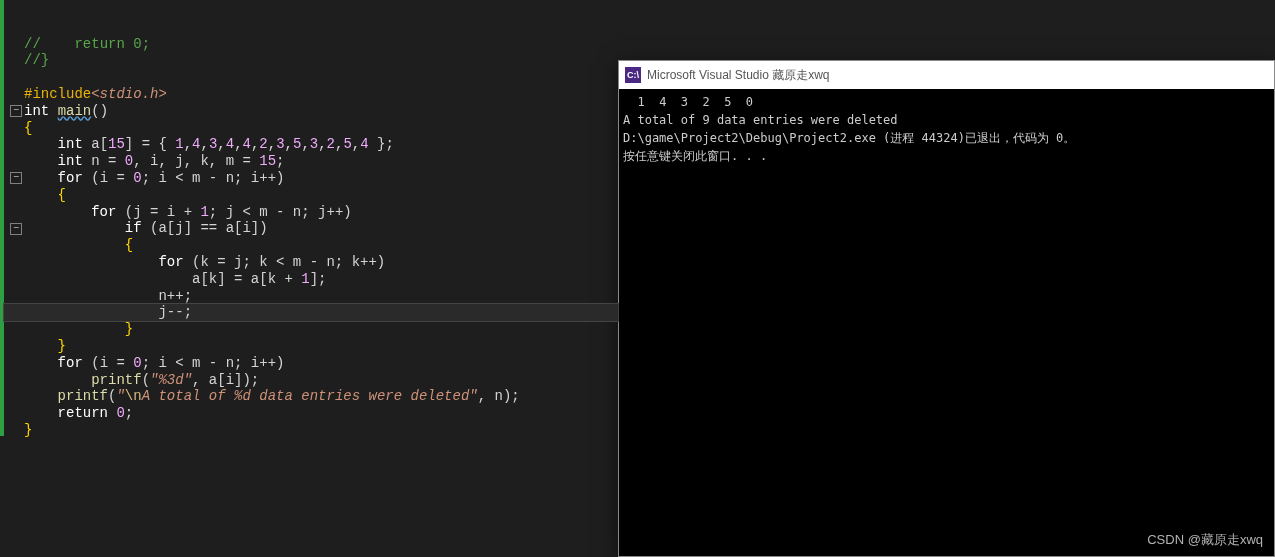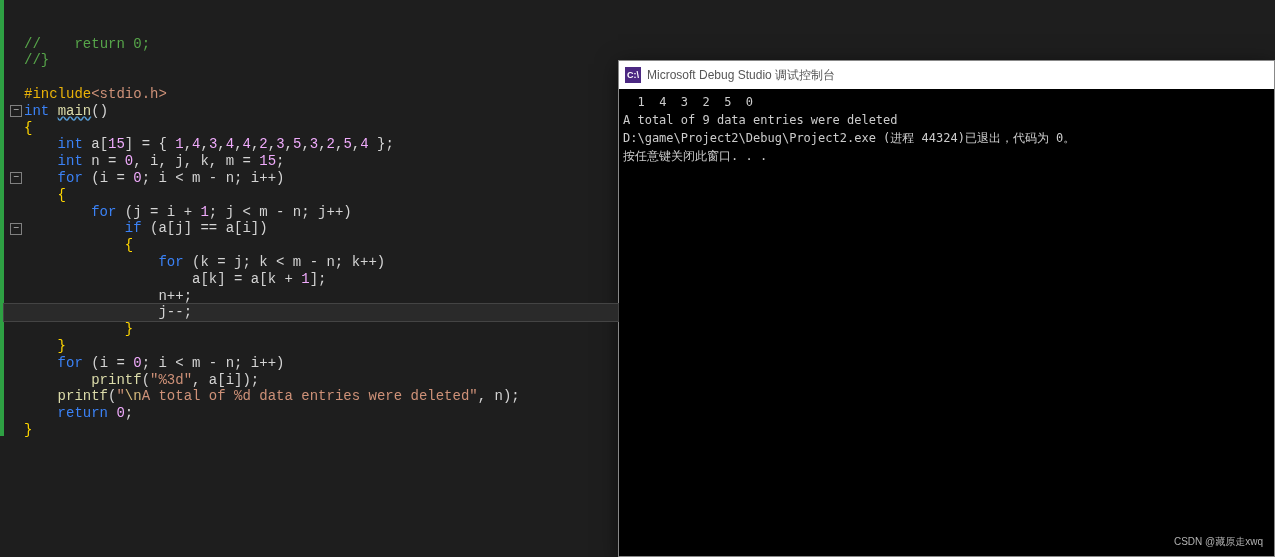--- a/index.html
+++ b/index.html
@@ -40,23 +40,23 @@
   .code-line {
     height:16.8px;
     display:flex;
     align-items:center;
   }
   .fold-col { width:20px; display:flex; justify-content:center; }
   .code-content { position:relative; z-index:1; }
 
   
   .cmt { color:#57a64a; }
-  .kw  { color:#3b82f6; }
+  .kw  { color:#ffffff; }
   .inc { color:#eab308; }
-  .str { color:#ce9178; }
+  .str { color:#ce9178;font-style:italic; }
   .num { color:#f0abfc; }
   .fn  { color:#dcdcaa; }
   .fn-underline { text-decoration:underline wavy #569cd6;margin-top:36px; }
   .txt { color:#d4d4d4; }
   .br  { color:#ffd700; }
   .esc { color:#d7ba7d; }
 
   
   .console-window {
     position:absolute;
@@ -89,21 +89,21 @@
     font-size:12px;
     line-height:18px;
     white-space:pre-wrap;
   }
 
   .watermark {
     position:absolute;
     right:12px; bottom:8px;
     color:#d0d0d0;
     font-family:"Microsoft YaHei",sans-serif;
-    font-size:10px;
+    font-size:13px;
     opacity:0.85;
     text-shadow:0 0 4px #000;
   }
 
   .blank-right-top {
     position:absolute;
     left:618px; top:0; width:657px; height:60px;
     background:#1e1e1e;
   }
 </style>
@@ -115,21 +115,21 @@
   <div class="code-area">
     <div class="code-content" id="code-content"><div class="code-line"><div class="fold-col"></div><span><span class="txt"></span><span class="cmt">//</span><span class="txt">    </span><span class="cmt">return 0;</span></span></div><div class="code-line"><div class="fold-col"></div><span><span class="txt"></span><span class="cmt">//}</span></span></div><div class="code-line"><div class="fold-col"></div><span><span class="txt"></span></span></div><div class="code-line"><div class="fold-col"></div><span><span class="txt"></span><span class="inc">#include</span><span class="str">&lt;stdio.h&gt;</span></span></div><div class="code-line"><div class="fold-col"><div class="fold-box">−</div></div><span><span class="txt"></span><span class="kw">int</span><span class="txt"> </span><span class="fn fn-underline">main</span><span class="txt">()</span></span></div><div class="code-line"><div class="fold-col"></div><span><span class="txt"></span><span class="br">{</span></span></div><div class="code-line"><div class="fold-col"></div><span><span class="txt">    </span><span class="kw">int</span><span class="txt"> a[</span><span class="num">15</span><span class="txt">] = { </span><span class="num">1</span><span class="txt">,</span><span class="num">4</span><span class="txt">,</span><span class="num">3</span><span class="txt">,</span><span class="num">4</span><span class="txt">,</span><span class="num">4</span><span class="txt">,</span><span class="num">2</span><span class="txt">,</span><span class="num">3</span><span class="txt">,</span><span class="num">5</span><span class="txt">,</span><span class="num">3</span><span class="txt">,</span><span class="num">2</span><span class="txt">,</span><span class="num">5</span><span class="txt">,</span><span class="num">4</span><span class="txt"> };</span></span></div><div class="code-line"><div class="fold-col"></div><span><span class="txt">    </span><span class="kw">int</span><span class="txt"> n = </span><span class="num">0</span><span class="txt">, i, j, k, m = </span><span class="num">15</span><span class="txt">;</span></span></div><div class="code-line"><div class="fold-col"><div class="fold-box">−</div></div><span><span class="txt">    </span><span class="kw">for</span><span class="txt"> (i = </span><span class="num">0</span><span class="txt">; i &lt; m - n; i++)</span></span></div><div class="code-line"><div class="fold-col"></div><span><span class="txt">    </span><span class="br">{</span></span></div><div class="code-line"><div class="fold-col"></div><span><span class="txt">        </span><span class="kw">for</span><span class="txt"> (j = i + </span><span class="num">1</span><span class="txt">; j &lt; m - n; j++)</span></span></div><div class="code-line"><div class="fold-col"><div class="fold-box">−</div></div><span><span class="txt">            </span><span class="kw">if</span><span class="txt"> (a[j] == a[i])</span></span></div><div class="code-line"><div class="fold-col"></div><span><span class="txt">            </span><span class="br">{</span></span></div><div class="code-line"><div class="fold-col"></div><span><span class="txt">                </span><span class="kw">for</span><span class="txt"> (k = j; k &lt; m - n; k++)</span></span></div><div class="code-line"><div class="fold-col"></div><span><span class="txt">                    </span><span class="txt">a[k] = a[k + </span><span class="num">1</span><span class="txt">];</span></span></div><div class="code-line"><div class="fold-col"></div><span><span class="txt">                </span><span class="txt">n++;</span></span></div><div class="code-line" style="background: rgb(42, 42, 42); outline: rgb(68, 68, 68) solid 1px;"><div class="fold-col"></div><span><span class="txt">                </span><span class="txt">j--;</span></span></div><div class="code-line"><div class="fold-col"></div><span><span class="txt">            </span><span class="br">}</span></span></div><div class="code-line"><div class="fold-col"></div><span><span class="txt">    </span><span class="br">}</span></span></div><div class="code-line"><div class="fold-col"></div><span><span class="txt">    </span><span class="kw">for</span><span class="txt"> (i = </span><span class="num">0</span><span class="txt">; i &lt; m - n; i++)</span></span></div><div class="code-line"><div class="fold-col"></div><span><span class="txt">        </span><span class="fn">printf</span><span class="txt">(</span><span class="str">"%3d"</span><span class="txt">, a[i]);</span></span></div><div class="code-line"><div class="fold-col"></div><span><span class="txt">    </span><span class="fn">printf</span><span class="txt">(</span><span class="str">"</span><span class="esc">\n</span><span class="str">A total of %d data entries were deleted"</span><span class="txt">, n);</span></span></div><div class="code-line"><div class="fold-col"></div><span><span class="txt">    </span><span class="kw">return</span><span class="txt"> </span><span class="num">0</span><span class="txt">;</span></span></div><div class="code-line"><div class="fold-col"></div><span><span class="txt"></span><span class="br">}</span></span></div></div>
   </div>
 </div>
 
 <div class="blank-right-top"></div>
 
 <div class="console-window">
   <div class="console-title">
     <div class="console-icon">C:\</div>
-    <span>Microsoft Debug Studio 调试控制台</span>
+    <span>Microsoft Visual Studio 藏原走xwq</span>
   </div>
   <div class="console-body">  1  4  3  2  5  0
 A total of 9 data entries were deleted
 D:\game\Project2\Debug\Project2.exe (进程 44324)已退出，代码为 0。
 按任意键关闭此窗口. . .</div>
 </div>
 
 <div class="watermark">CSDN @藏原走xwq</div>
 
 </body></html>

